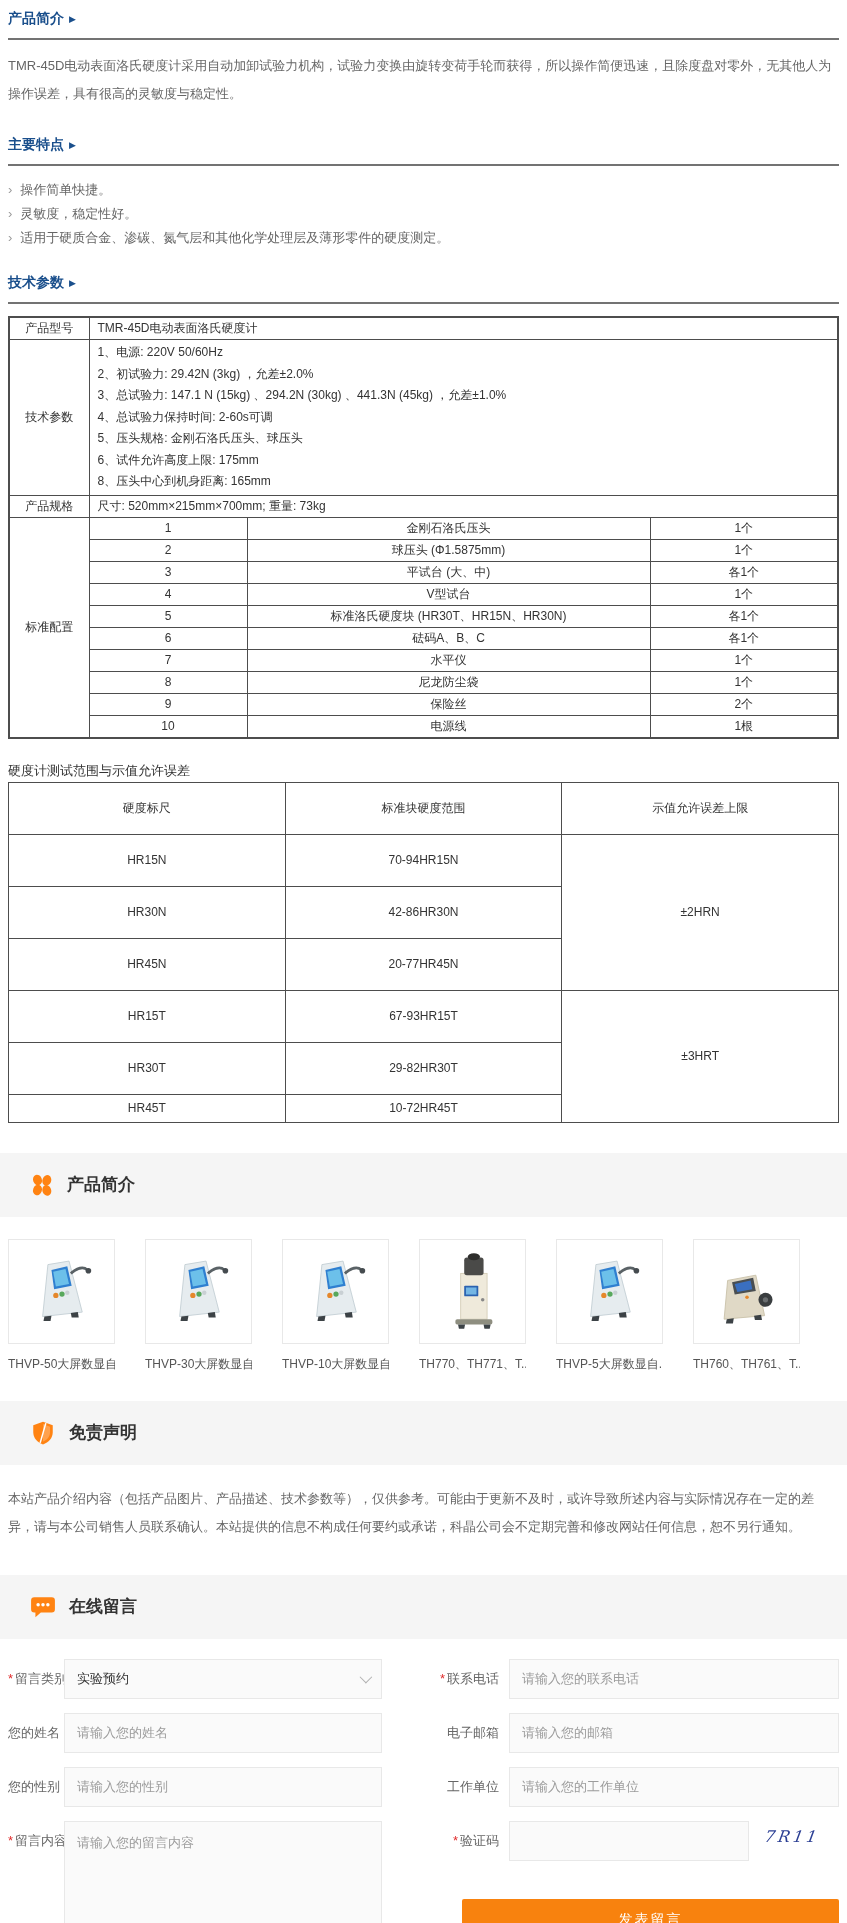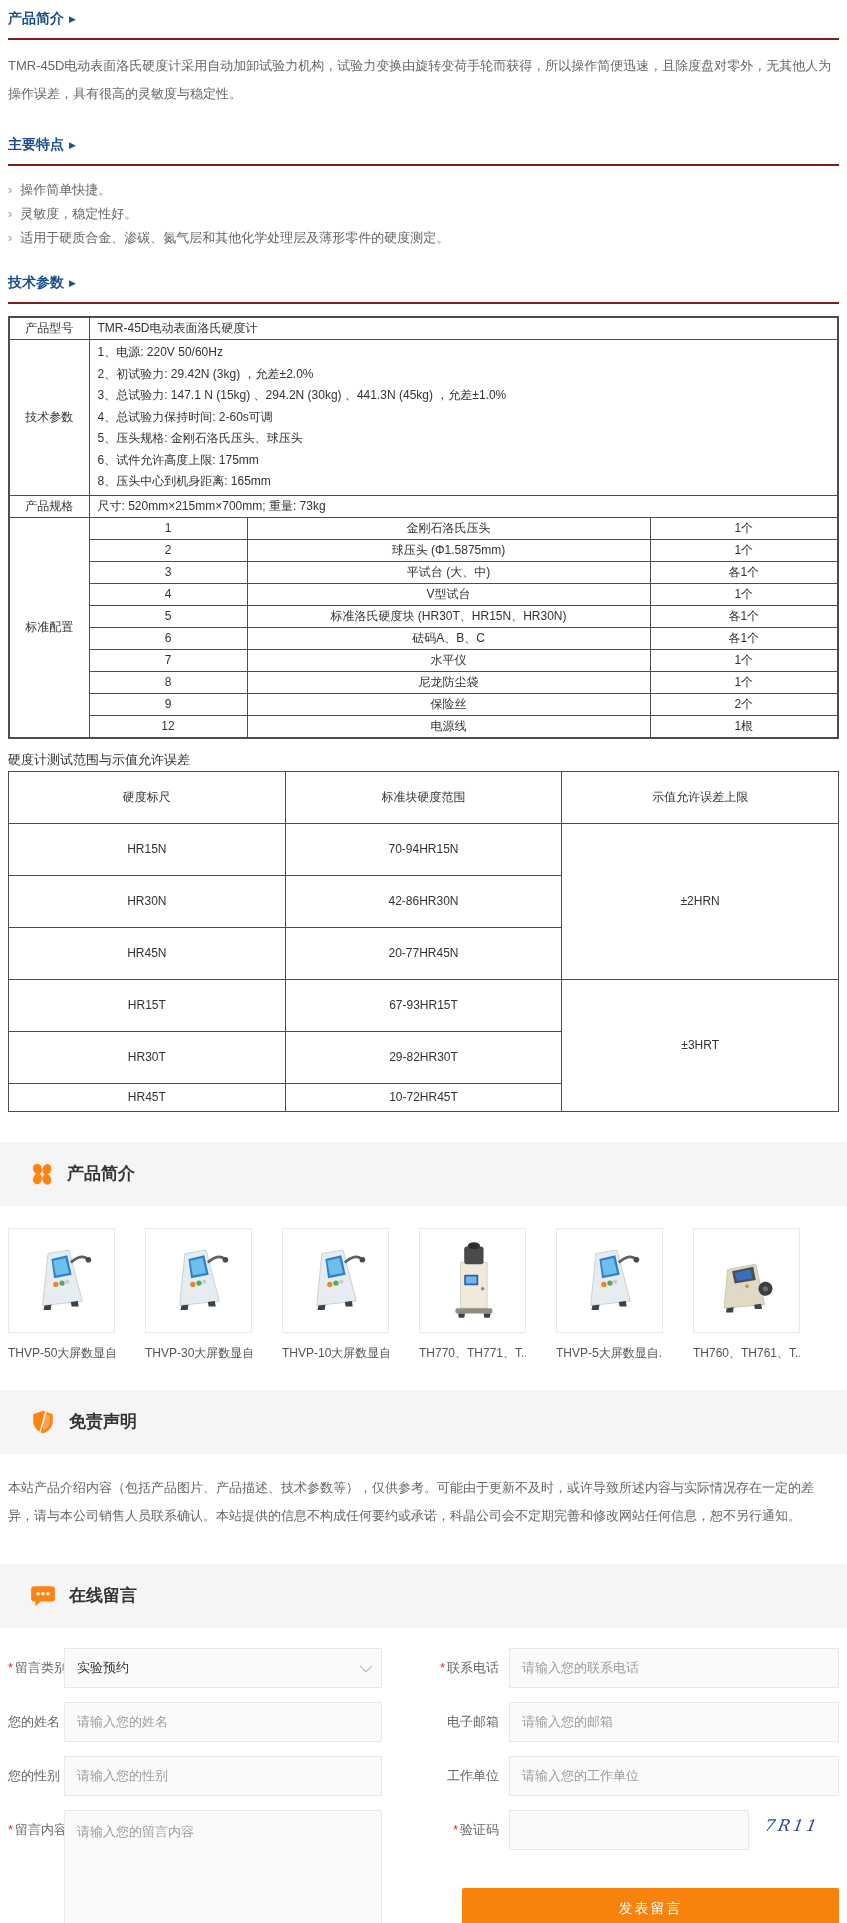--- a/index.html
+++ b/index.html
@@ -9,21 +9,21 @@
     font-family:"Liberation Sans","DejaVu Sans",sans-serif;
     color:#333;
     padding-top:8px;
     overflow-x:hidden;
   }
   .wrap { padding:0 8px; }
 
   
   .blue-head {
     color:#1a4f8c; font-weight:bold; font-size:14px;
-    border-bottom:2px solid #7f1d1d; padding:2px 0 10px;
+    border-bottom:2px solid #737373; padding:2px 0 10px;
   }
   .blue-head .arr { font-size:9px; margin-left:5px; vertical-align:1px; }
 
   .intro-p { margin-top:12px; font-size:13px; color:#666; line-height:28px; }
 
   .feat-head { margin-top:26px; }
   .feat-list { list-style:none; margin-top:12px; }
   .feat-list li { font-size:13px; color:#666; line-height:24px; }
   .feat-list .mk { color:#999; margin-right:8px; font-size:13px; }
 
@@ -33,21 +33,21 @@
   table.spec { border-collapse:collapse; width:100%; margin-top:12px; font-size:12px; color:#333; }
   table.spec, table.spec td { border:1px solid #4d4d4d; }
   table.spec { border-width:2px; }
   table.spec td { padding:2px 8px; height:20px; }
   td.lblc { text-align:center; width:80px; }
   td.noc  { text-align:center; }
   td.namec{ text-align:center; }
   td.qtyc { text-align:center; }
   .params-cell div { line-height:21.5px; }
 
-  .range-caption { margin-top:12px; font-size:13px; color:#333; }
+  .range-caption { margin-top:23px; font-size:13px; color:#333; }
 
   table.range { border-collapse:collapse; width:100%; margin-top:2px; font-size:12px; color:#333; table-layout:fixed; }
   table.range, table.range td, table.range th { border:1px solid #4d4d4d; }
   table.range th { font-weight:normal; height:52px; text-align:center; }
   table.range td { height:52px; text-align:center;margin-top:33px; }
   table.range tr.short td { height:28px; }
 
   
   .band {
     margin-top:30px; height:64px; background:#f5f5f5;
@@ -196,21 +196,21 @@
           <td class="noc">8</td>
           <td class="namec">尼龙防尘袋</td>
           <td class="qtyc">1个</td>
         </tr>
     <tr>
           <td class="noc">9</td>
           <td class="namec">保险丝</td>
           <td class="qtyc">2个</td>
         </tr>
     <tr>
-          <td class="noc">12</td>
+          <td class="noc">10</td>
           <td class="namec">电源线</td>
           <td class="qtyc">1根</td>
         </tr>
   </tbody>
     </table>
 
   <div class="range-caption">硬度计测试范围与示值允许误差</div>
 
   <table class="range">
     <tbody>

